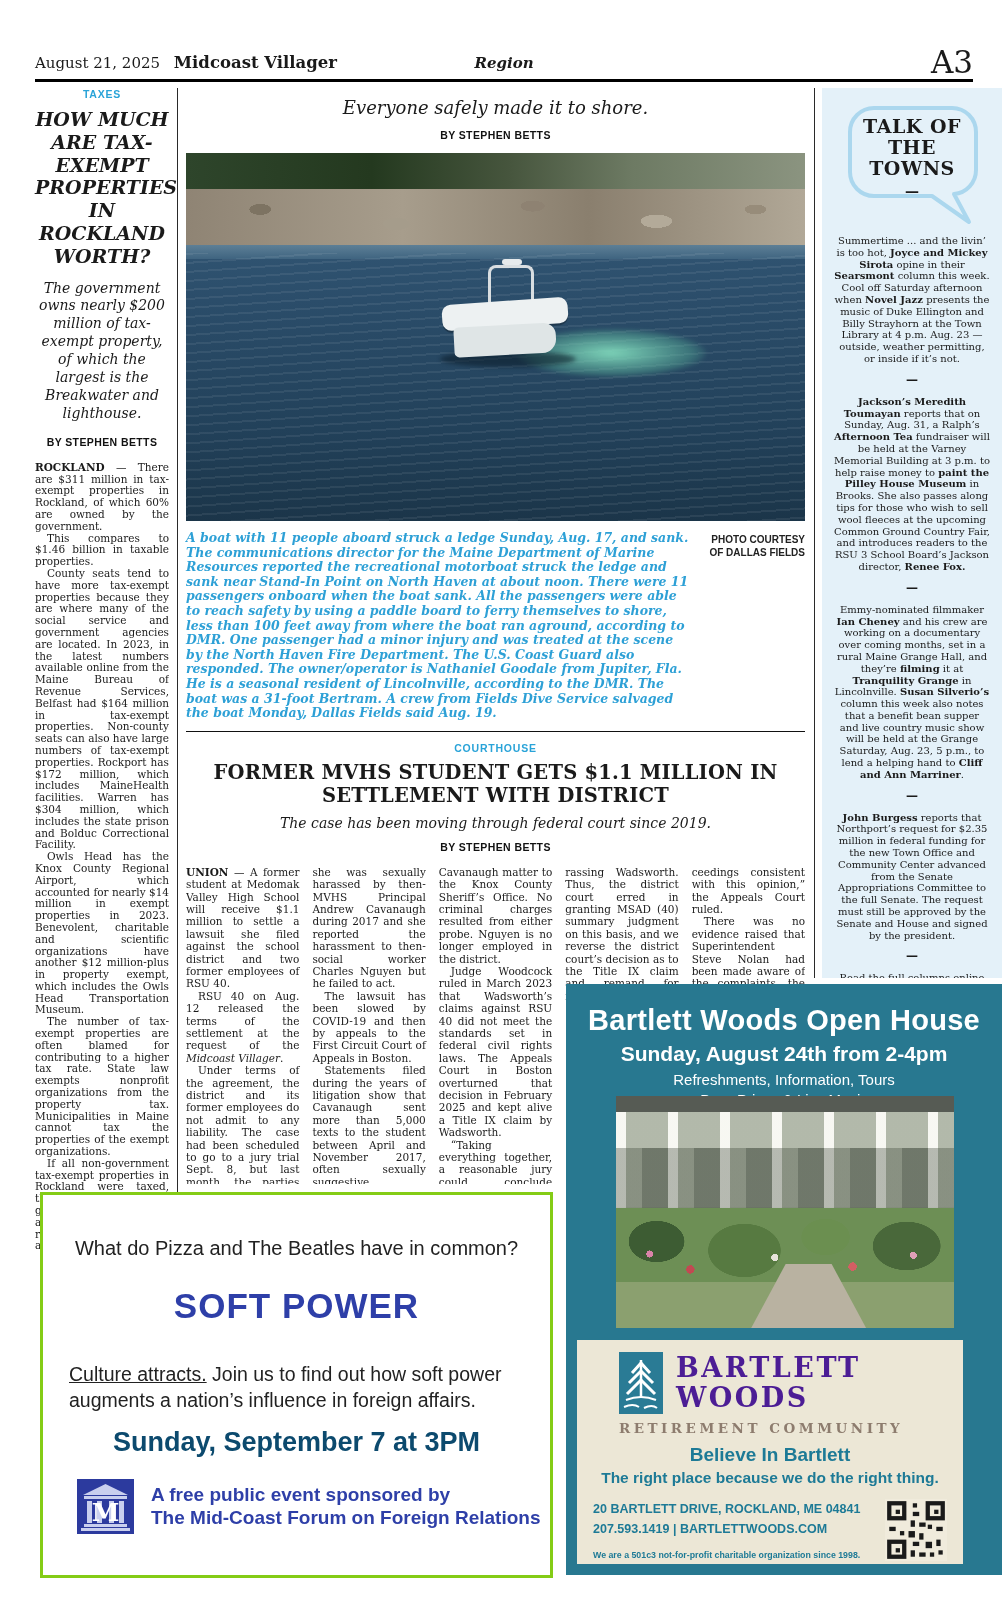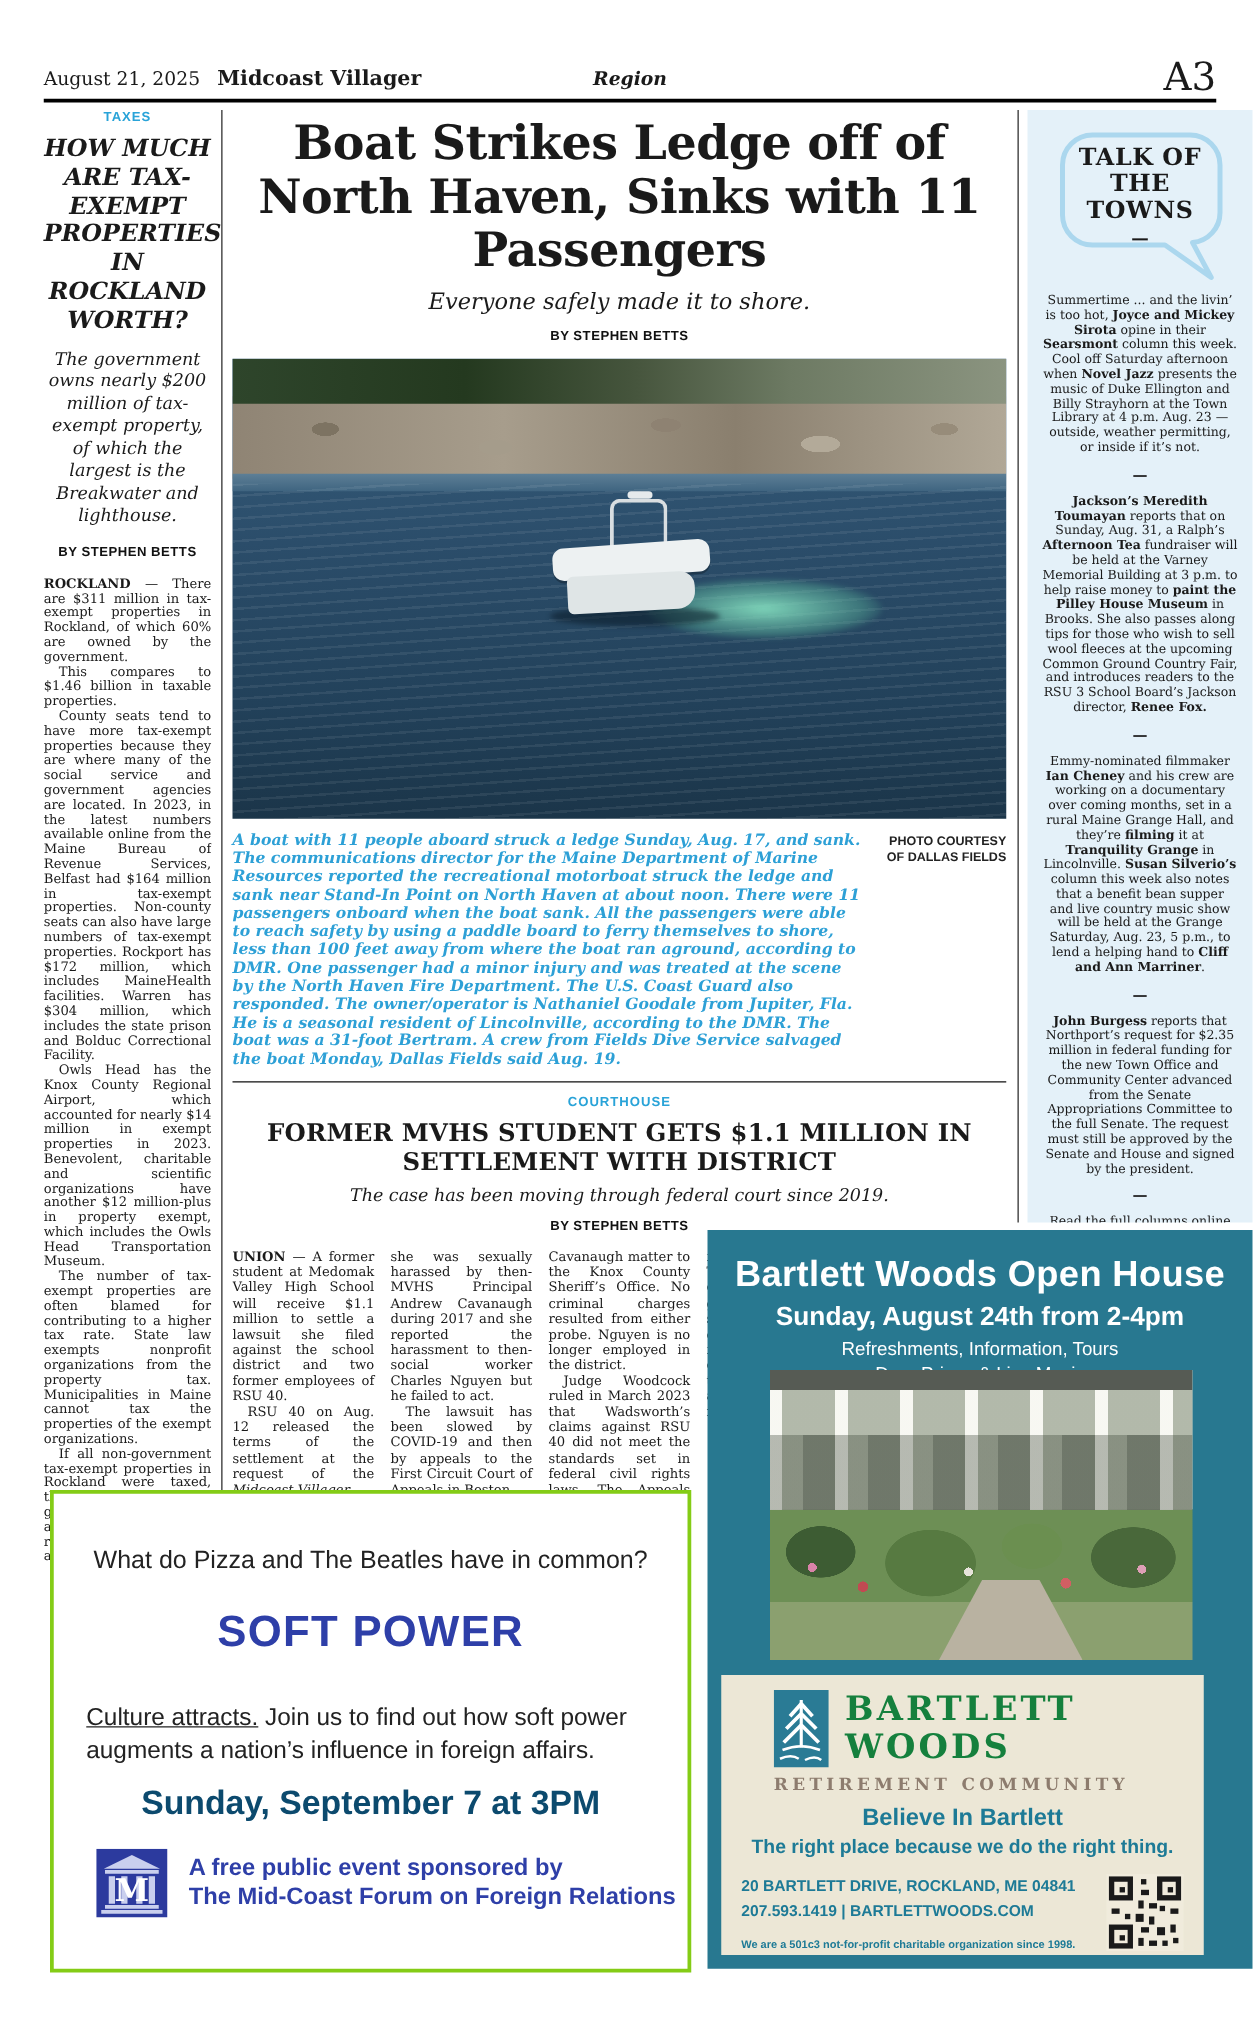--- a/index.html
+++ b/index.html
@@ -127,21 +127,21 @@
                    radial-gradient(5px 5px at 10% 40%, #d983a9 70%, transparent 71%),
                    radial-gradient(6px 6px at 22% 62%, #c14a52 70%, transparent 71%),
                    radial-gradient(5px 5px at 47% 45%, #e7e3da 70%, transparent 71%),
                    radial-gradient(6px 6px at 70% 58%, #d35f63 70%, transparent 71%),
                    radial-gradient(5px 5px at 88% 42%, #de9fb6 70%, transparent 71%); }
   .bwp-path { position:absolute; bottom:0; left:40%; width:34%; height:64px;
               clip-path:polygon(30% 0, 70% 0, 100% 100%, 0 100%); background:#b9b2a1; }
   .bw-beige { position:absolute; left:11px; top:356px; width:386px; height:224px;
               background:#ece7d6; padding:12px 16px 10px; color:#1d7a96; }
   .bw-brandrow { display:flex; gap:13px; margin-left:26px; align-items:center; }
-  .bw-brandtext { font-weight:bold; color:#15803d; font-size:27px; line-height:30px; letter-spacing:2.5px; }
+  .bw-brandtext { font-weight:bold; color:#4c1d95; font-size:27px; line-height:30px; letter-spacing:2.5px; }
   .bw-retire { margin-left:26px; margin-top:6px; font-weight:bold; color:#8d7c6e;
                font-size:13.5px; letter-spacing:3.5px; }
   .bw-believe { margin-top:8px; text-align:center; font-family:"Liberation Sans", sans-serif;
                 font-weight:bold; font-size:19px; }
   .bw-tag { margin-top:3px; text-align:center; font-family:"Liberation Sans", sans-serif;
             font-weight:bold; font-size:15.5px; }
   .bw-addr-row { display:flex; margin-top:12px; align-items:flex-start; }
   .bw-addr { font-family:"Liberation Sans", sans-serif; font-weight:bold; font-size:12.5px; line-height:20px; }
   .bw-fine { margin-top:6px; font-family:"Liberation Sans", sans-serif; font-weight:bold; font-size:8.8px; }
   .bw-qr { margin-left:auto; }
@@ -187,21 +187,20 @@
         <p><span>Owls Head has the Knox County Regional Airport, which accounted for nearly $14 million in exempt properties in 2023. Benevolent, charitable and scientific organizations have another $12 million-plus in property exempt, which includes the Owls Head Transportation Museum.</span></p>
         <p><span>The number of tax-exempt properties are often blamed for contributing to a higher tax rate. State law exempts nonprofit organizations from the property tax. Municipalities in Maine cannot tax the properties of the exempt organizations.</span></p>
         <p><span>If all non-government tax-exempt properties in Rockland were taxed, that would have generated about an additional $1.6 million in revenues for Rockland and reduced the property tax rate by about 8%. A person paying $5,000 in taxes would save about $400.</span></p>
       </div>
     <div class="jumpline">EXEMPT, A13</div>
   </aside>
 
   <div class="vrule vrule-1"></div>
 
   <main class="center-col">
-    <h1 class="main-headline">Boat Strikes Ledge off of North Haven, Sinks with 11 Passengers</h1>
     <div class="main-deck">Everyone safely made it to shore.</div>
     <div class="byline main-byline">BY STEPHEN BETTS</div>
 
     <figure class="photo">
       <div class="ph-rocks"></div>
       <div class="ph-trees"></div>
       <div class="ph-shore"></div>
       <div class="ph-ripples"></div>
       <div class="ph-aqua"></div>
       <div class="ph-boat">

